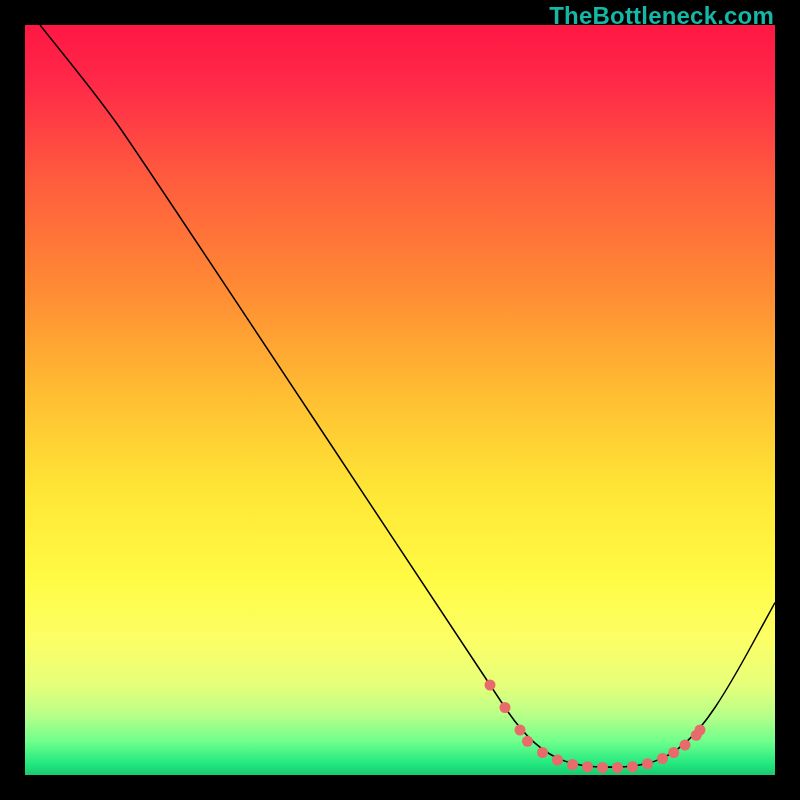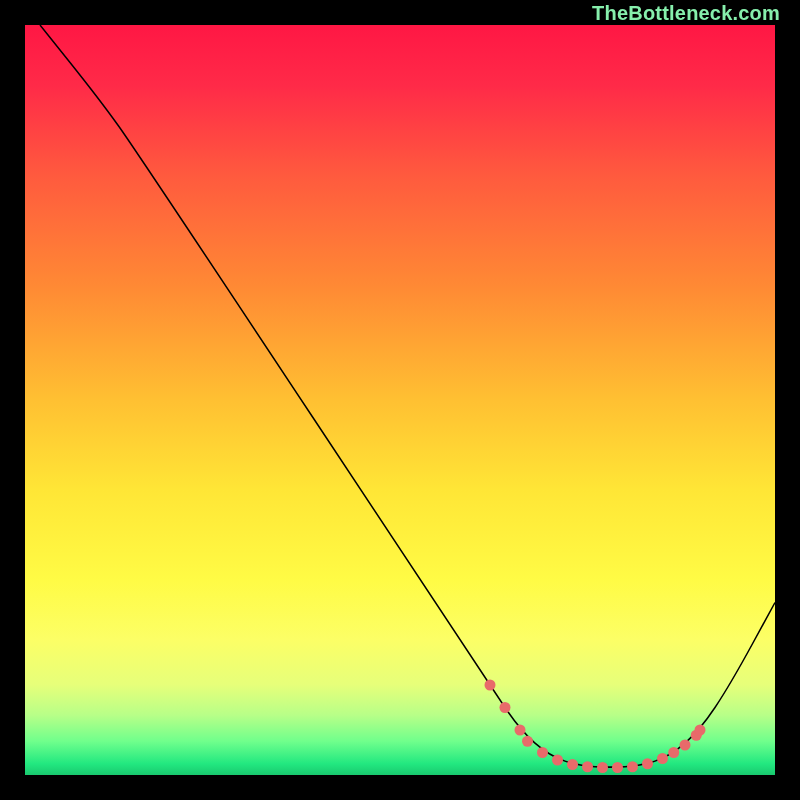--- a/index.html
+++ b/index.html
@@ -18,25 +18,25 @@
   .plot-area {
     position: absolute;
     left: 25px;
     top: 25px;
     width: 750px;
     height: 750px;
   }
   .watermark {
     position: absolute;
     top: 2px;
-    right: 20px;
+    right: 26px;
     font-family: Arial, Helvetica, sans-serif;
-    font-size: 20px;
+    font-size: 24px;
     font-weight: bold;
-    color: #86efac;
+    color: #14b8a6;
     z-index: 10;
     letter-spacing: 0.2px;
   }
   svg {
     display: block;
   }
 </style>
 </head>
 <body>
 

